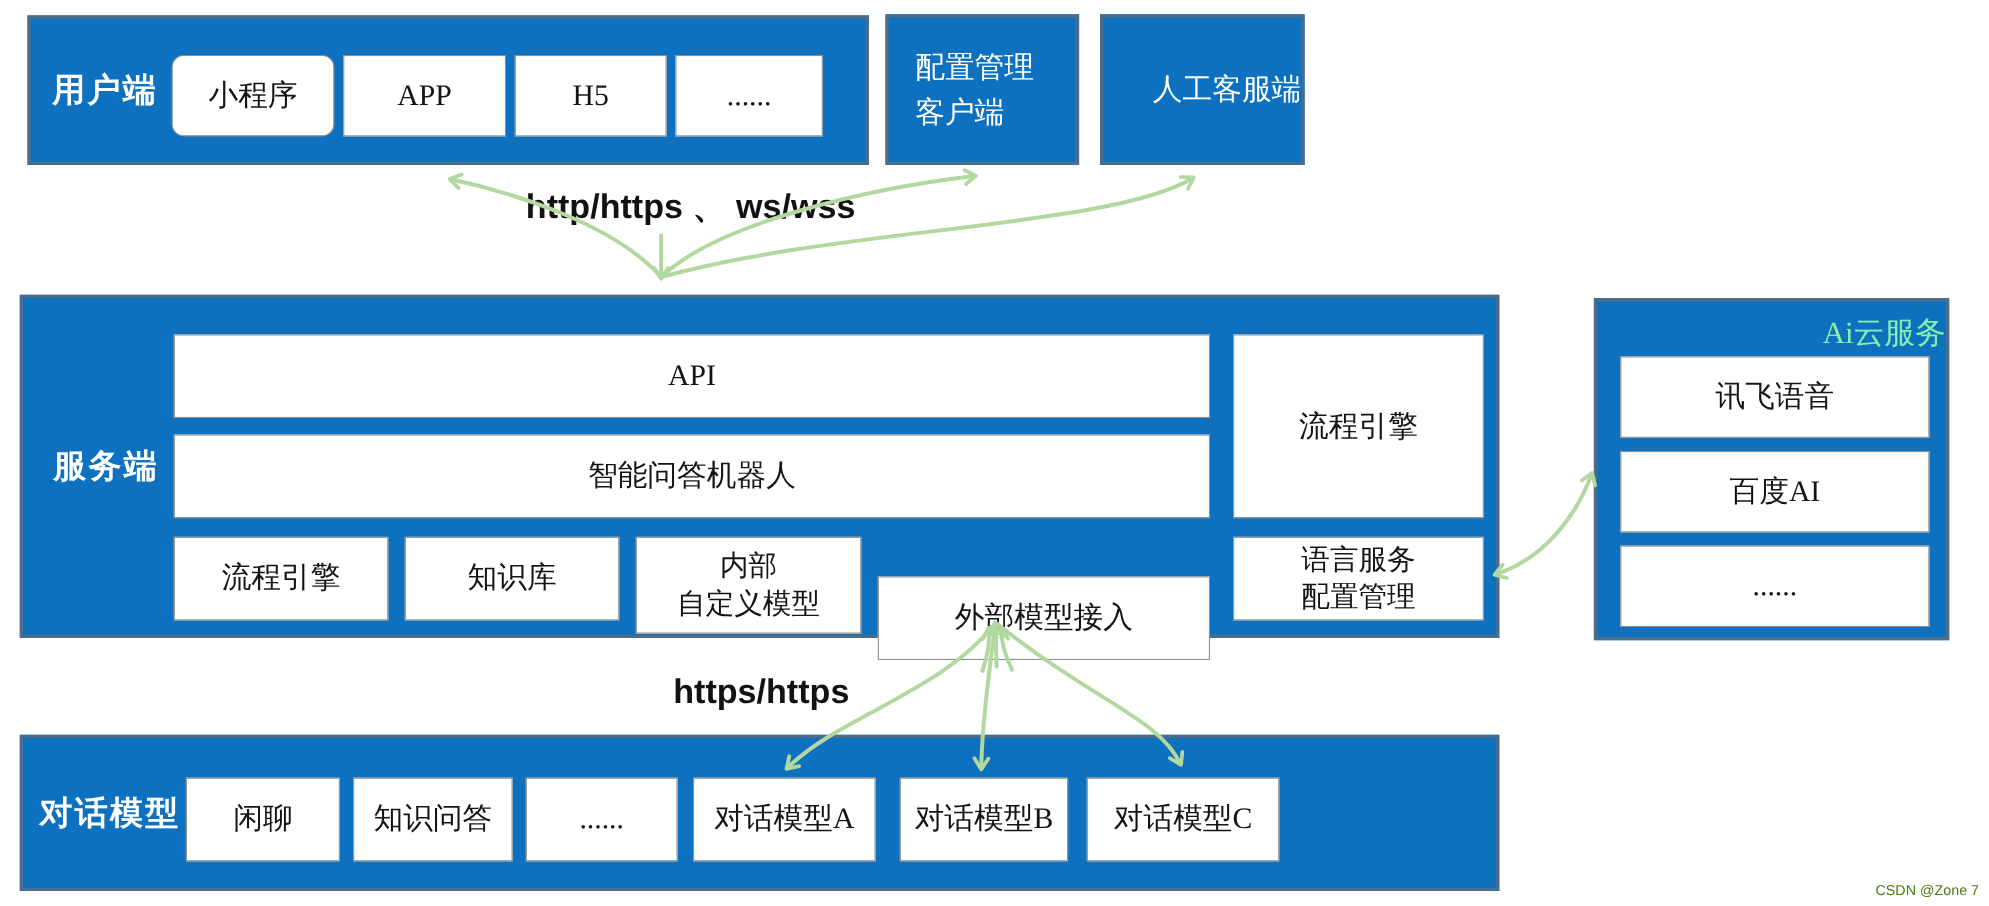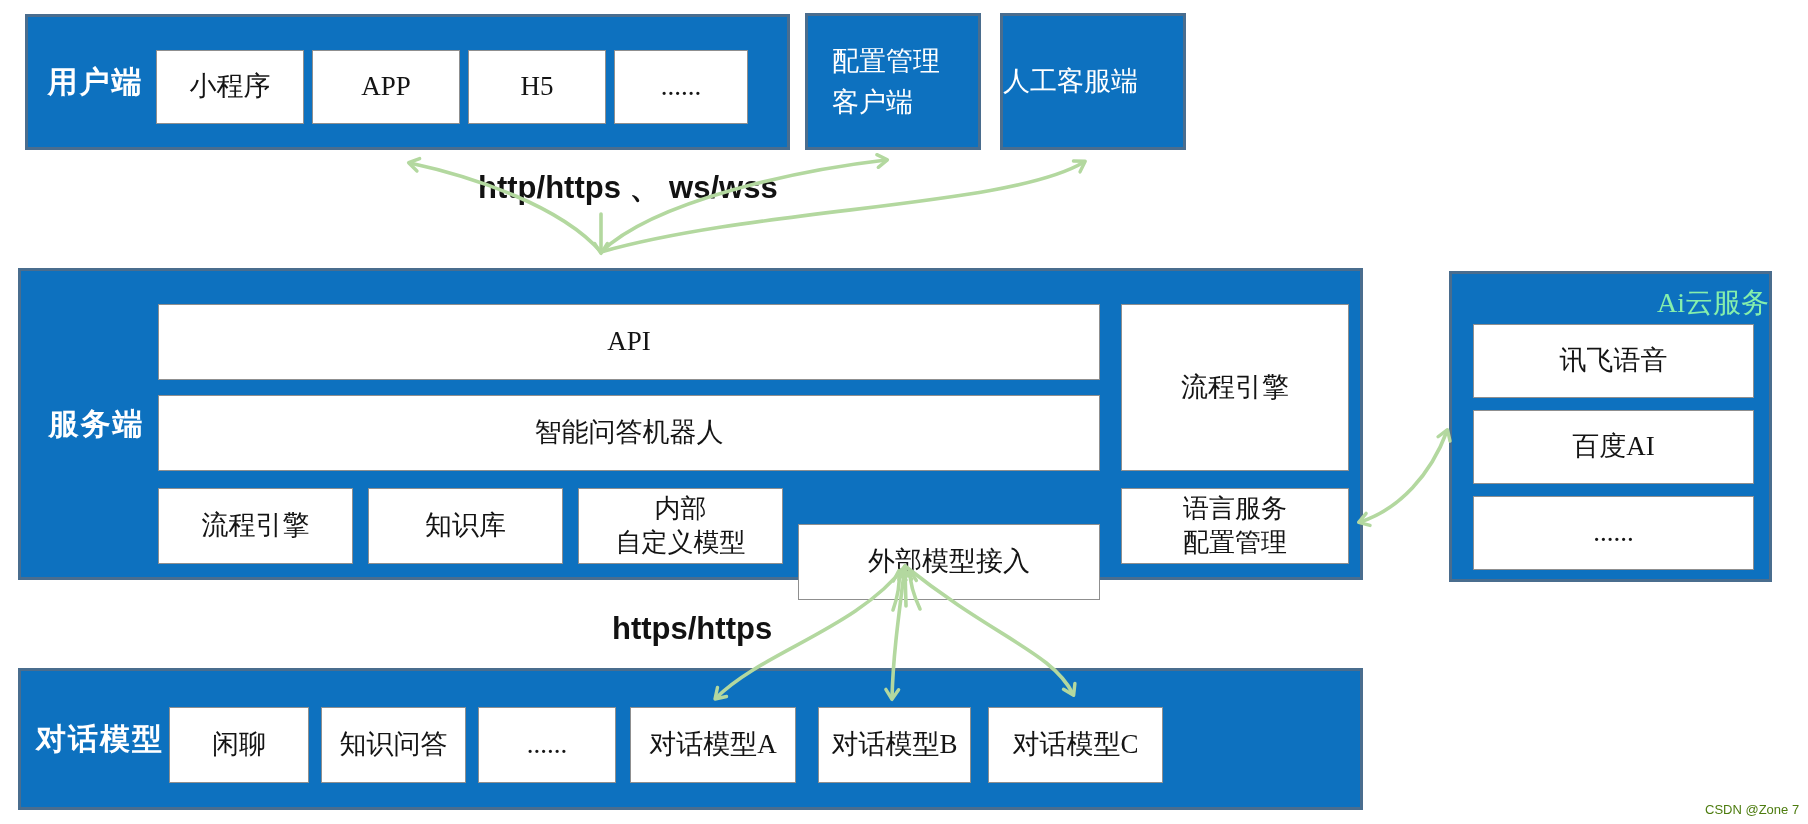--- a/index.html
+++ b/index.html
@@ -20,21 +20,21 @@
     text-align:center;font-size:27px;color:#141414;line-height:1.3;
   }
   .wbox .ln{display:block;font-size:26px;}
   .flexrow{position:absolute;display:flex;gap:8px;}
   .flexrow .wbox{position:static;}
   .bluebox{
     position:absolute;background:#0d71bf;border:3px solid #4a6d8e;box-sizing:border-box;
     display:flex;flex-direction:column;align-items:flex-start;justify-content:center;
     color:#ffffff;font-size:27px;line-height:1.5;
   }
-  .bluebox.center{align-items:flex-start;}
+  .bluebox.center{align-items:flex-end;}
   .proto{
     position:absolute;color:#121212;font-size:31px;font-weight:600;
     font-family:"Liberation Sans","DejaVu Sans",sans-serif;white-space:nowrap;
   }
   .panel-title{
     position:absolute;left:0;right:0;top:10px;text-align:right;color:#86efac;font-size:28px;
   }
   .arrows{position:absolute;left:0;top:0;pointer-events:none;}
   .watermark{
     position:absolute;left:1705px;top:802px;color:#4d7c0f;font-size:13px;
@@ -42,21 +42,21 @@
   }
 </style>
 </head>
 <body>
 
 <div class="canvas">
 
   <div class="band" style="left:25px;top:14px;width:765px;height:136px;">
     <div class="band-label" style="left:10px;width:115px;">用户端</div>
     <div class="flexrow" style="left:128px;top:33px;height:74px;">
-      <div class="wbox" style="width:148px;">小程序</div>
+      <div class="wbox" style="width:148px;border-radius:11px;">小程序</div>
       <div class="wbox" style="width:148px;">APP</div>
       <div class="wbox" style="width:138px;">H5</div>
       <div class="wbox" style="width:134px;">......</div>
     </div>
   </div>
 
   <div class="bluebox" style="left:805px;top:13px;width:176px;height:137px;padding-left:24px;">
     <span>配置管理</span>
     <span>客户端</span>
   </div>
@@ -69,21 +69,21 @@
 
   <div class="band" style="left:18px;top:268px;width:1345px;height:312px;">
     <div class="band-label" style="left:18px;width:115px;">服务端</div>
 
     <div class="wbox" style="left:137px;top:33px;width:942px;height:76px;">API</div>
 
     <div class="wbox" style="left:137px;top:124px;width:942px;height:76px;">智能问答机器人</div>
 
     <div class="wbox" style="left:137px;top:217px;width:195px;height:76px;">流程引擎</div>
     <div class="wbox" style="left:347px;top:217px;width:195px;height:76px;">知识库</div>
-    <div class="wbox" style="left:557px;top:217px;width:205px;height:76px;">
+    <div class="wbox" style="left:557px;top:217px;width:205px;height:88px;">
       <span class="ln">内部</span>
       <span class="ln">自定义模型</span>
     </div>
     <div class="wbox" style="left:777px;top:217px;width:302px;height:76px;margin-top:36px;">外部模型接入</div>
 
     <div class="wbox" style="left:1100px;top:33px;width:228px;height:167px;">流程引擎</div>
     <div class="wbox" style="left:1100px;top:217px;width:228px;height:76px;">
       <span class="ln">语言服务</span>
       <span class="ln">配置管理</span>
     </div>

